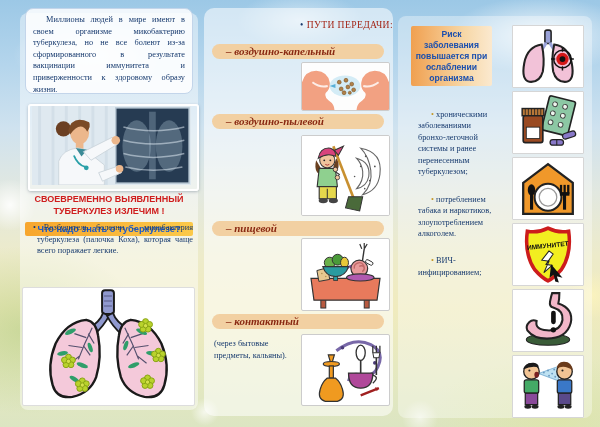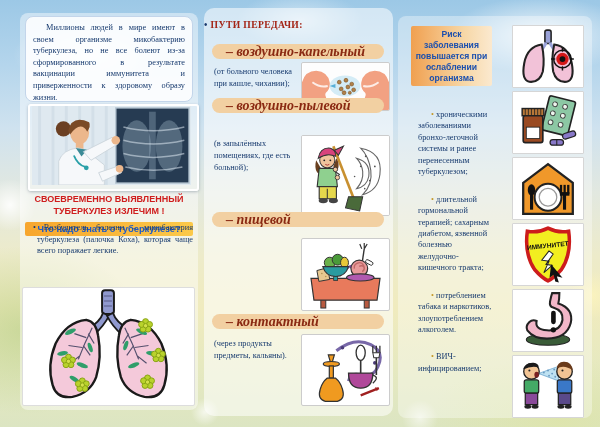--- a/index.html
+++ b/index.html
@@ -15,42 +15,42 @@
       radial-gradient(circle 24px at 592px 295px, rgba(252,244,190,.85), rgba(255,255,255,0)),
       radial-gradient(circle 18px at 420px 418px, rgba(255,255,255,.6), rgba(255,255,255,0)),
       radial-gradient(ellipse 170px 120px at 25px 330px, rgba(168,198,118,.5), rgba(255,255,255,0) 70%),
       radial-gradient(ellipse 200px 90px at 560px 420px, rgba(222,228,160,.6), rgba(255,255,255,0) 70%),
       linear-gradient(180deg,#9cc8e6 0%,#b4d5ec 15%,#cfe2ef 30%,#e2e8e0 45%,#edebca 60%,#f0ebbe 72%,#e6e9c0 86%,#dce5c2 100%);
   }
   .abs{position:absolute;}
   
   .backdrop{background:rgba(255,255,255,.45);border-radius:8px;}
   
-  .intro-panel{left:25px;top:16px;width:168px;height:86px;background:rgba(255,255,255,.85);
+  .intro-panel{left:25px;top:8px;width:168px;height:86px;background:rgba(255,255,255,.85);
     border:1px solid #c3d5ea;border-radius:8px;box-sizing:border-box;padding:5px 7px;}
   .intro-panel p{margin:0;font-size:8.3px;line-height:1.4;color:#173a6e;text-align:justify;text-indent:13px;}
   .photo{left:28px;top:104px;width:167px;height:83px;border:2px solid #fff;border-radius:3px;
     overflow:hidden;box-shadow:0 1px 3px rgba(60,80,100,.35);}
   .cured{left:24px;top:193px;width:170px;text-align:center;font-family:"Liberation Sans",sans-serif;
     font-weight:bold;font-size:9px;line-height:1.35;color:#cf1d1d;}
   .know-banner{left:25px;top:222px;width:168px;height:14px;border-radius:2px;
     background:linear-gradient(90deg,#f7a62e,#fbc94a);
     font-family:"Liberation Sans",sans-serif;font-weight:bold;font-size:9.3px;line-height:14px;
     color:#1b5ac8;text-align:center;}
   .know-text{left:25px;top:222px;width:168px;font-size:8.3px;line-height:1.4;color:#173a6e;
     text-align:justify;box-sizing:border-box;padding-left:12px;text-indent:-4px;}
   .lungs-box{left:22px;top:287px;width:173px;height:119px;background:#fff;border:1px solid #ddd;
     border-radius:2px;box-sizing:border-box;}
   
   .mid-panel{left:204px;top:8px;width:189px;height:408px;background:rgba(255,255,255,.55);border-radius:10px;}
-  .mid-title{left:204px;top:19px;width:189px;text-align:left;font-weight:bold;font-size:9.6px;
+  .mid-title{left:204px;top:19px;width:189px;text-align:right;font-weight:normal;font-size:9.6px;
     letter-spacing:.4px;color:#a32517;}
   .mid-title .mt-b{color:#1a3a6e;}
   .route-banner{left:212px;width:172px;height:15px;border-radius:8px;background:#f2d0a2;
-    font-style:italic;font-weight:bold;font-size:14px;line-height:15px;color:#8a2912;
+    font-style:italic;font-weight:bold;font-size:11px;line-height:15px;color:#8a2912;
     box-sizing:border-box;padding-left:14px;}
   .route-desc{left:214px;width:82px;font-size:8.3px;line-height:1.42;color:#173a6e;}
   .imgbox{left:301px;width:89px;background:#fff;border:1px solid #ccc;border-radius:2px;
     box-sizing:border-box;overflow:hidden;}
   
   .right-backdrop{left:398px;top:16px;width:194px;height:402px;background:rgba(255,255,255,.35);border-radius:8px;}
   .risk-header{left:411px;top:26px;width:81px;height:60px;border-radius:2px;
     background:linear-gradient(90deg,#f0a050 0%,#f7d7a6 65%,#fbe9cf 100%);
     font-family:"Liberation Sans",sans-serif;font-weight:bold;font-size:8.6px;line-height:1.28;
     color:#1b4fae;display:flex;align-items:center;justify-content:center;text-align:center;
@@ -153,21 +153,20 @@
   </div>
 
   <div class="abs mid-panel"></div>
 
   <div class="abs mid-title">
     <span class="mt-b">•</span>
     <span>ПУТИ ПЕРЕДАЧИ:</span>
   </div>
 
   <div class="abs route-banner" style="top:44px;">– воздушно-капельный</div>
-  <div class="abs route-desc" style="top:66px;">(от больного человека при кашле, чихании);</div>
   <div class="abs imgbox" style="top:62px;height:49px;">
     <svg viewBox="0 0 89 49" width="87" height="47">
       <rect width="89" height="49" fill="#fdfdfd"></rect>
       <path d="M-2,49 L-2,26 Q0,8 14,8 Q26,9 28,20 Q29,27 24,31 Q22,35 27,39 Q33,43 33,49 Z" fill="#f2a182"></path>
       <path d="M10,20 Q18,26 26,24" stroke="#fff" stroke-width="2" fill="none" opacity=".8"></path>
       <path d="M91,49 L91,26 Q89,8 75,8 Q63,9 61,20 Q60,27 65,31 Q67,35 62,39 Q56,43 56,49 Z" fill="#f2a182"></path>
       <path d="M79,20 Q71,26 63,24" stroke="#fff" stroke-width="2" fill="none" opacity=".8"></path>
       <ellipse cx="44" cy="24" rx="16" ry="11" fill="#d4ecf6"></ellipse>
       <path d="M28,24 l6,-2 l0,4 Z" fill="#58b0d8"></path>
       <g fill="#b08048" stroke="#7a5020" stroke-width=".6">
@@ -176,22 +175,21 @@
           <circle cx="51" cy="22" r="2"></circle>
         <circle cx="40" cy="27" r="2"></circle>
           <circle cx="47" cy="25" r="2"></circle>
           <circle cx="53" cy="28" r="2"></circle>
         <circle cx="43" cy="31" r="2"></circle>
           <circle cx="49" cy="31" r="1.6"></circle>
       </g>
     </svg>
   </div>
 
-  <div class="abs route-banner" style="top:98px;">– воздушно-пылевой</div>
-  <div class="abs route-desc" style="top:138px;">(в запылённых помещениях, где есть больной);</div>
+  <div class="abs route-banner" style="top:114px;">– воздушно-пылевой</div>
   <div class="abs imgbox" style="top:135px;height:81px;">
     <svg viewBox="0 0 86 78" width="87" height="79">
       <rect width="86" height="78" fill="#fff"></rect>
       <g stroke="#666" stroke-width="1.1" fill="rgba(255,255,255,.95)">
         <path d="M58,12 Q80,16 77,38 Q75,54 60,58 Q70,48 68,34 Q66,20 58,12 Z"></path>
         <path d="M54,22 Q68,26 66,40 Q64,50 54,52 Q61,44 60,35 Q59,27 54,22 Z"></path>
       </g>
       <g fill="#555">
         <circle cx="63" cy="20" r=".9"></circle>
           <circle cx="72" cy="30" r=".9"></circle>
@@ -214,21 +212,21 @@
       <path d="M31,34 L37,38 L34,42" fill="none" stroke="#333" stroke-width="1"></path>
       <circle cx="35" cy="41" r="2.2" fill="#f0c49c" stroke="#333" stroke-width=".8"></circle>
       <circle cx="33" cy="33" r="2.2" fill="#f0c49c" stroke="#333" stroke-width=".8"></circle>
       <rect x="17" y="50" width="17" height="12" fill="#e6d84c" stroke="#333" stroke-width="1.1"></rect>
       <line x1="25" y1="52" x2="25" y2="62" stroke="#333" stroke-width="1"></line>
       <ellipse cx="21" cy="64" rx="4.5" ry="2.4" fill="#444"></ellipse>
       <ellipse cx="31" cy="64" rx="4.5" ry="2.4" fill="#444"></ellipse>
     </svg>
   </div>
 
-  <div class="abs route-banner" style="top:212px;">– пищевой</div>
+  <div class="abs route-banner" style="top:221px;">– пищевой</div>
   <div class="abs imgbox" style="top:238px;height:73px;">
     <svg viewBox="0 0 86 72" width="87" height="71">
       <rect width="86" height="72" fill="#fff"></rect>
       <rect x="18" y="58" width="5" height="12" fill="#b85a40" stroke="#333" stroke-width="1"></rect>
       <rect x="62" y="58" width="5" height="12" fill="#b85a40" stroke="#333" stroke-width="1"></rect>
       <path d="M8,40 L78,40 L75,62 L11,62 Z" fill="#e87a5c" stroke="#333" stroke-width="1.2"></path>
       <polygon points="14,32 25,29 27,41 16,43" fill="#e8c890" stroke="#333" stroke-width="1"></polygon>
       <circle cx="19" cy="35" r=".8" fill="#b09050"></circle>
         <circle cx="23" cy="38" r=".8" fill="#b09050"></circle>
       <circle cx="27" cy="24" r="5.5" fill="#6ab04a" stroke="#333" stroke-width="1"></circle>
@@ -241,21 +239,21 @@
       <line x1="62" y1="10" x2="59" y2="30" stroke="#333" stroke-width="1.4"></line>
       <path d="M60,10 M59.5,10 l-2,-5 M62,10 l0,-6 M62,10 l3,-5" stroke="#333" stroke-width="1.2" fill="none"></path>
       <circle cx="57" cy="30" r="8.5" fill="#e89a9a" stroke="#333" stroke-width="1.2"></circle>
       <path d="M57,30 m-5,0 a5,5 0 1,1 8,3 a3,3 0 1,0 -3,-5" fill="none" stroke="#c06868" stroke-width="1.4"></path>
       <rect x="63" y="22" width="8" height="3.5" rx="1.7" transform="rotate(28 67 24)" fill="#fff" stroke="#333" stroke-width=".9"></rect>
       <ellipse cx="58" cy="39" rx="14" ry="3.6" fill="#b05ab0" stroke="#333" stroke-width="1.1"></ellipse>
     </svg>
   </div>
 
   <div class="abs route-banner" style="top:314px;font-style:italic;">– контактный</div>
-  <div class="abs route-desc" style="top:338px;">(через продукты предметы, кальяны).</div>
+  <div class="abs route-desc" style="top:338px;">(через бытовые предметы, кальяны).</div>
   <div class="abs imgbox" style="top:334px;height:72px;">
     <svg viewBox="0 0 86 66" width="87" height="70">
       <rect width="86" height="66" fill="#fff"></rect>
       <path d="M34,14 Q52,0 68,8 Q82,15 75,30 Q70,41 58,38 Q48,35 46,44" fill="none" stroke="#7868a8" stroke-width="3"></path>
       <circle cx="40" cy="11" r="1.8" fill="#4a3a78"></circle>
         <circle cx="72" cy="26" r="1.8" fill="#4a3a78"></circle>
       <ellipse cx="58" cy="16" rx="4.5" ry="7.5" fill="#fff" stroke="#333" stroke-width="1.3"></ellipse>
       <line x1="58" y1="23" x2="58" y2="38" stroke="#333" stroke-width="1.6"></line>
       <path d="M70,9 v7 M73.5,9 v7 M77,9 v7" stroke="#333" stroke-width="1.3"></path>
       <path d="M70,16 h7 l-1,5 h-5 Z" fill="#fff" stroke="#333" stroke-width="1"></path>
@@ -272,21 +270,20 @@
       <path d="M76,51 l-4,-1 l2,4 Z" fill="#a02020"></path>
     </svg>
   </div>
 
   <div class="abs right-backdrop"></div>
 
   <div class="abs risk-header">Риск заболевания повышается при ослаблении организма</div>
 
   <div class="abs risk-list">
     <p><span class="gbullet">•</span> <span>хроническими заболеваниями бронхо-легочной системы и ранее перенесенным туберкулезом;</span></p>
-    <p><span class="gbullet">•</span> <span>длительной гормональной терапией; сахарным диабетом, язвенной болезнью желудочно-кишечного тракта;</span></p>
     <p><span class="gbullet">•</span> <span>потреблением табака и наркотиков, злоупотреблением алкоголем.</span></p>
     <p><span class="gbullet">•</span> <span>ВИЧ-инфицированием;</span></p>
   </div>
 
   <div class="abs icon-col">
 
     <div class="icon-box">
       <svg viewBox="0 0 60 56" width="62" height="58">
         <rect x="27" y="2" width="6" height="13" rx="2" fill="#9aa2d8" stroke="#222" stroke-width="1.5"></rect>
         <path d="M28,14 Q26,20 20,24 M32,14 Q34,20 40,24" stroke="#9aa2d8" stroke-width="3" fill="none"></path>

